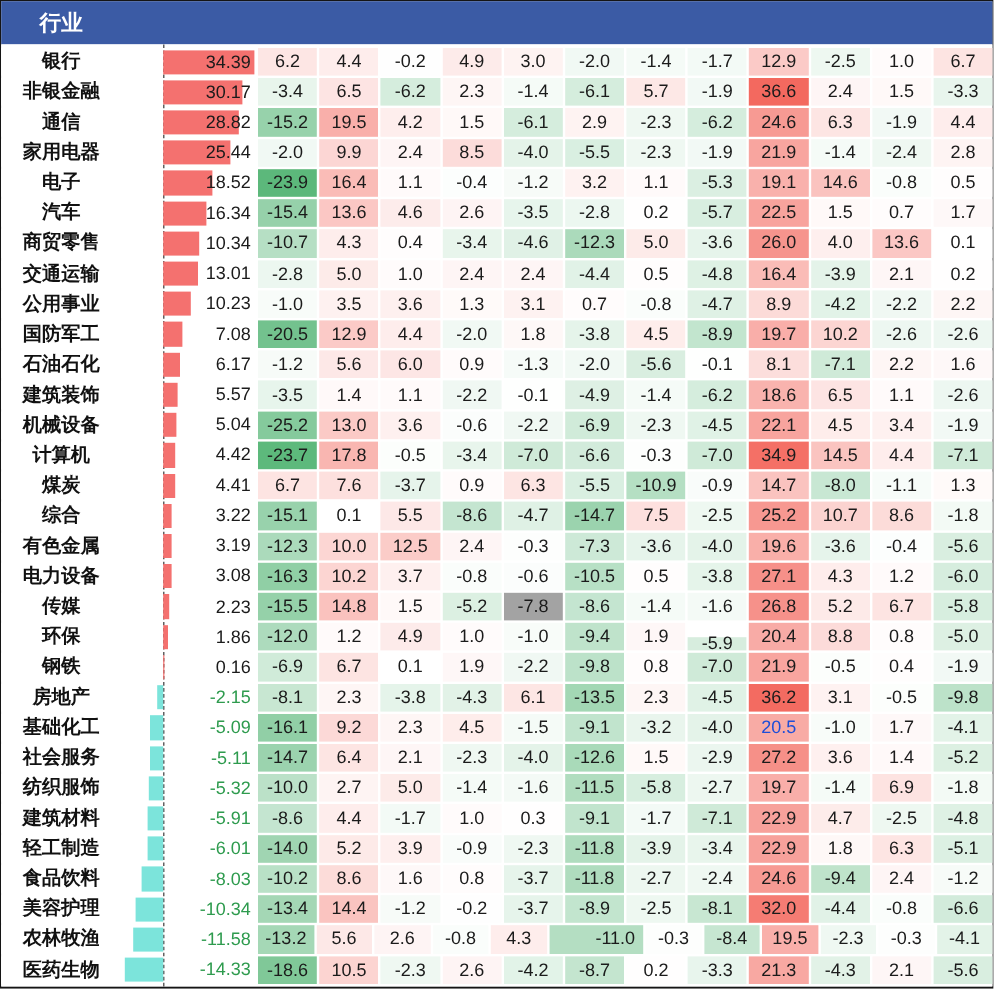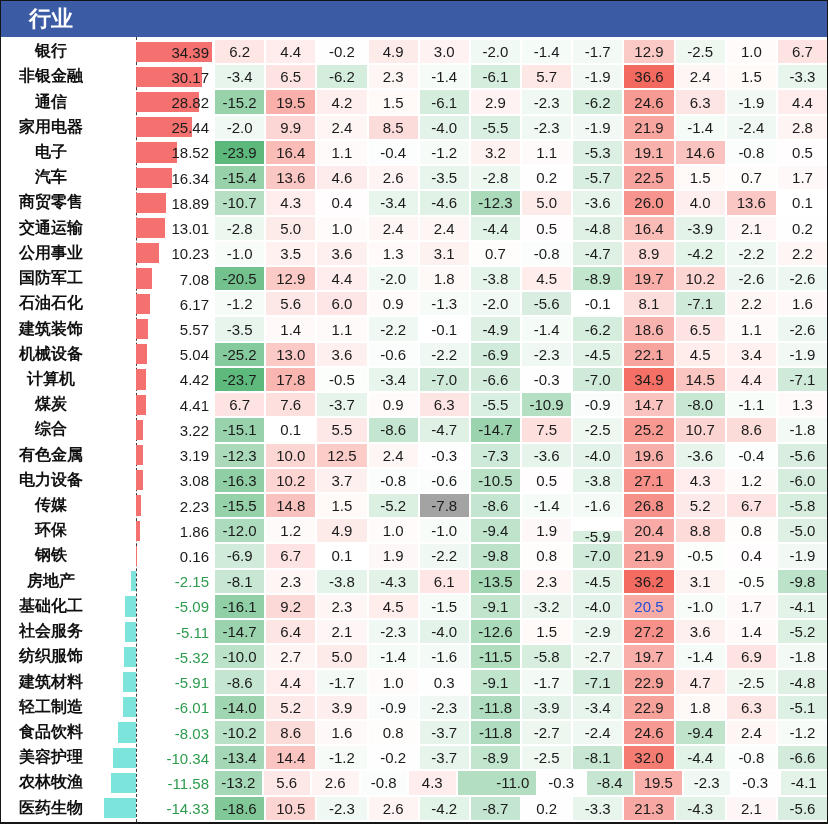--- a/index.html
+++ b/index.html
@@ -3,21 +3,21 @@
 <meta charset="utf-8">
 <style>
   html,body{margin:0;padding:0;background:#fff;}
   body{width:828px;height:824px;overflow:hidden;
        font-family:"Liberation Sans","DejaVu Sans",sans-serif;}
   .board{width:828px;height:824px;box-sizing:border-box;
          border:1px solid #151515;border-bottom-width:2px;background:#fff;
          display:flex;flex-direction:column;}
   .hdr{height:36px;flex:0 0 36px;display:flex;align-items:stretch;}
   .h-label{width:100px;display:flex;align-items:center;justify-content:center;
-           color:#fff;font-weight:bold;font-size:22px;}
+           color:#fff;font-weight:bold;font-size:18px;}
   .h-annual{width:112px;display:flex;align-items:center;justify-content:center;
             color:#fff;font-weight:bold;font-size:17px;letter-spacing:0;}
   .h-months{flex:1;display:flex;}
   .h-cell{flex:1;display:flex;align-items:center;justify-content:center;
           color:#fff;font-weight:bold;font-size:17px;}
   .tbody{flex:1;position:relative;display:flex;flex-direction:column;
          gap:2px;padding:3px 0 2px 0;background:#fff;min-height:0;}
   .zero-line{position:absolute;top:0;bottom:0;left:135px;width:0;
              border-left:1px dashed #3a3a3a;z-index:0;}
   .row{flex:1;display:flex;gap:2px;min-height:0;position:relative;}
@@ -150,21 +150,21 @@
         <div class="c-month" style="background: rgb(216, 238, 224); color: rgb(27, 27, 27);">-5.7</div>
         <div class="c-month" style="background: rgb(248, 163, 157); color: rgb(27, 27, 27);">22.5</div>
         <div class="c-month" style="background: rgb(255, 249, 248); color: rgb(27, 27, 27);">1.5</div>
         <div class="c-month" style="background: rgb(255, 252, 252); color: rgb(27, 27, 27);">0.7</div>
         <div class="c-month" style="background: rgb(254, 248, 248); color: rgb(27, 27, 27);">1.7</div>
       </div>
       <div class="row">
         <div class="c-label">商贸零售</div>
         <div class="c-annual">
           <div class="bar" style="left: 33px; width: 30.118px; background: rgb(244, 113, 111);"></div>
-          <div class="a-val" style="color: rgb(27, 27, 27);">18.89</div>
+          <div class="a-val" style="color: rgb(27, 27, 27);">10.34</div>
         </div>
         <div class="c-month" style="background: rgb(182, 223, 196); color: rgb(27, 27, 27);">-10.7</div>
         <div class="c-month" style="background: rgb(254, 237, 236); color: rgb(27, 27, 27);">4.3</div>
         <div class="c-month" style="background: rgb(255, 253, 253); color: rgb(27, 27, 27);">0.4</div>
         <div class="c-month" style="background: rgb(232, 245, 236); color: rgb(27, 27, 27);">-3.4</div>
         <div class="c-month" style="background: rgb(224, 241, 230); color: rgb(27, 27, 27);">-4.6</div>
         <div class="c-month" style="background: rgb(171, 218, 187); color: rgb(27, 27, 27);">-12.3</div>
         <div class="c-month" style="background: rgb(253, 235, 233); color: rgb(27, 27, 27);">5.0</div>
         <div class="c-month" style="background: rgb(230, 244, 235); color: rgb(27, 27, 27);">-3.6</div>
         <div class="c-month" style="background: rgb(246, 148, 141); color: rgb(27, 27, 27);">26.0</div>

